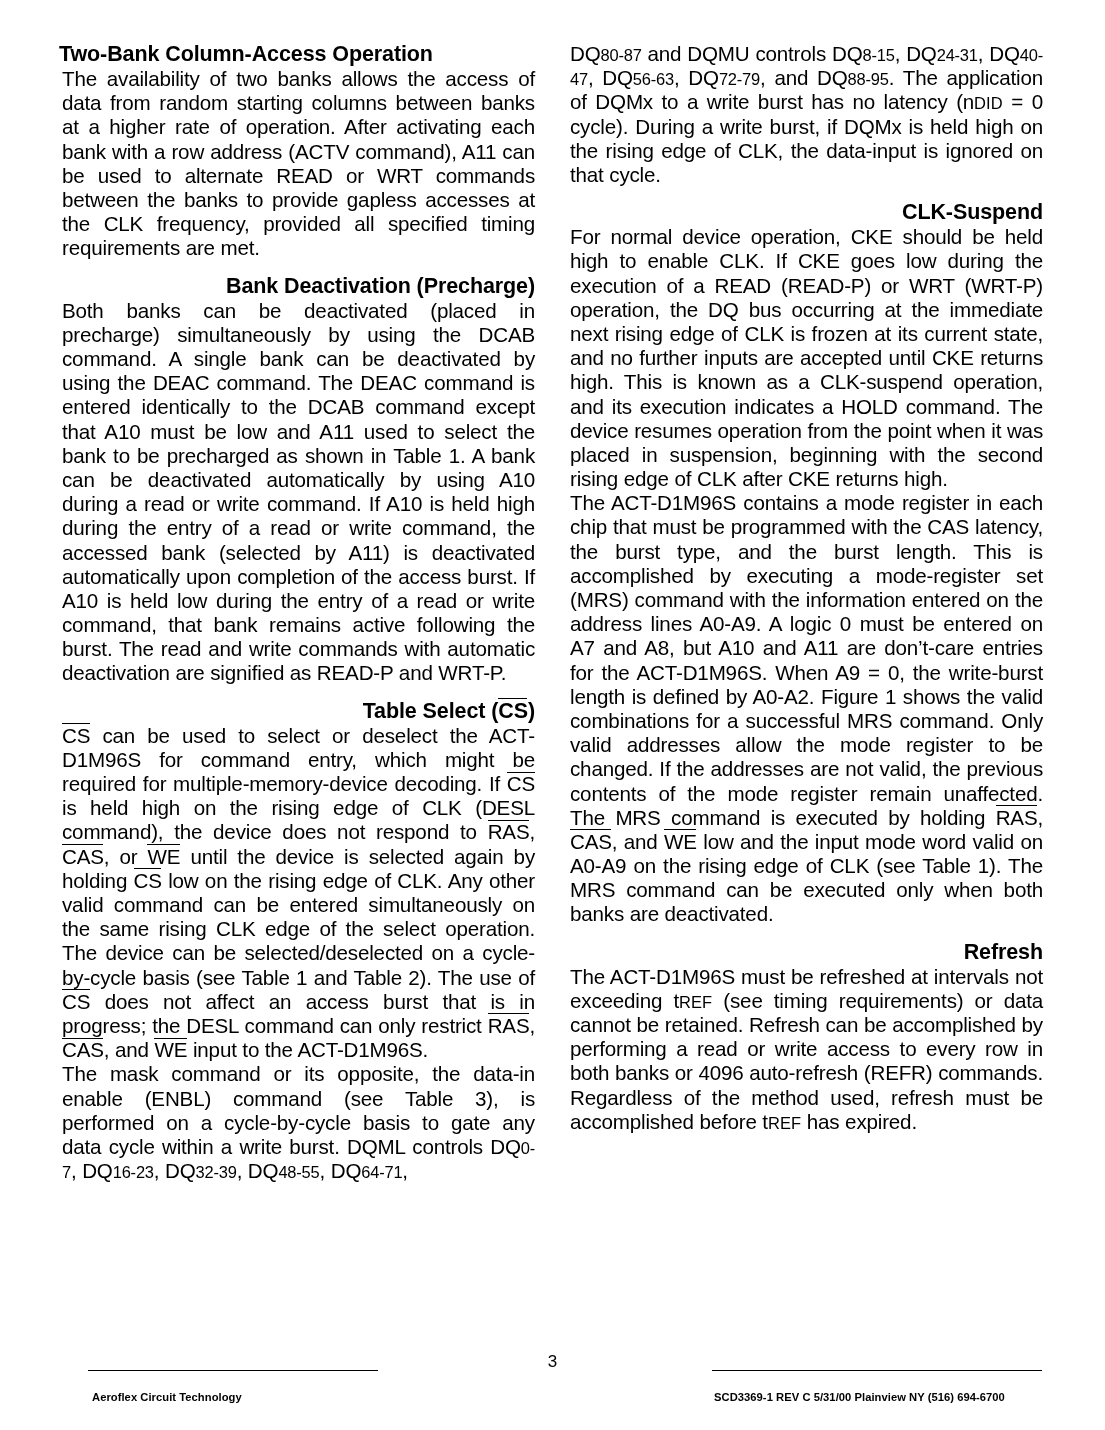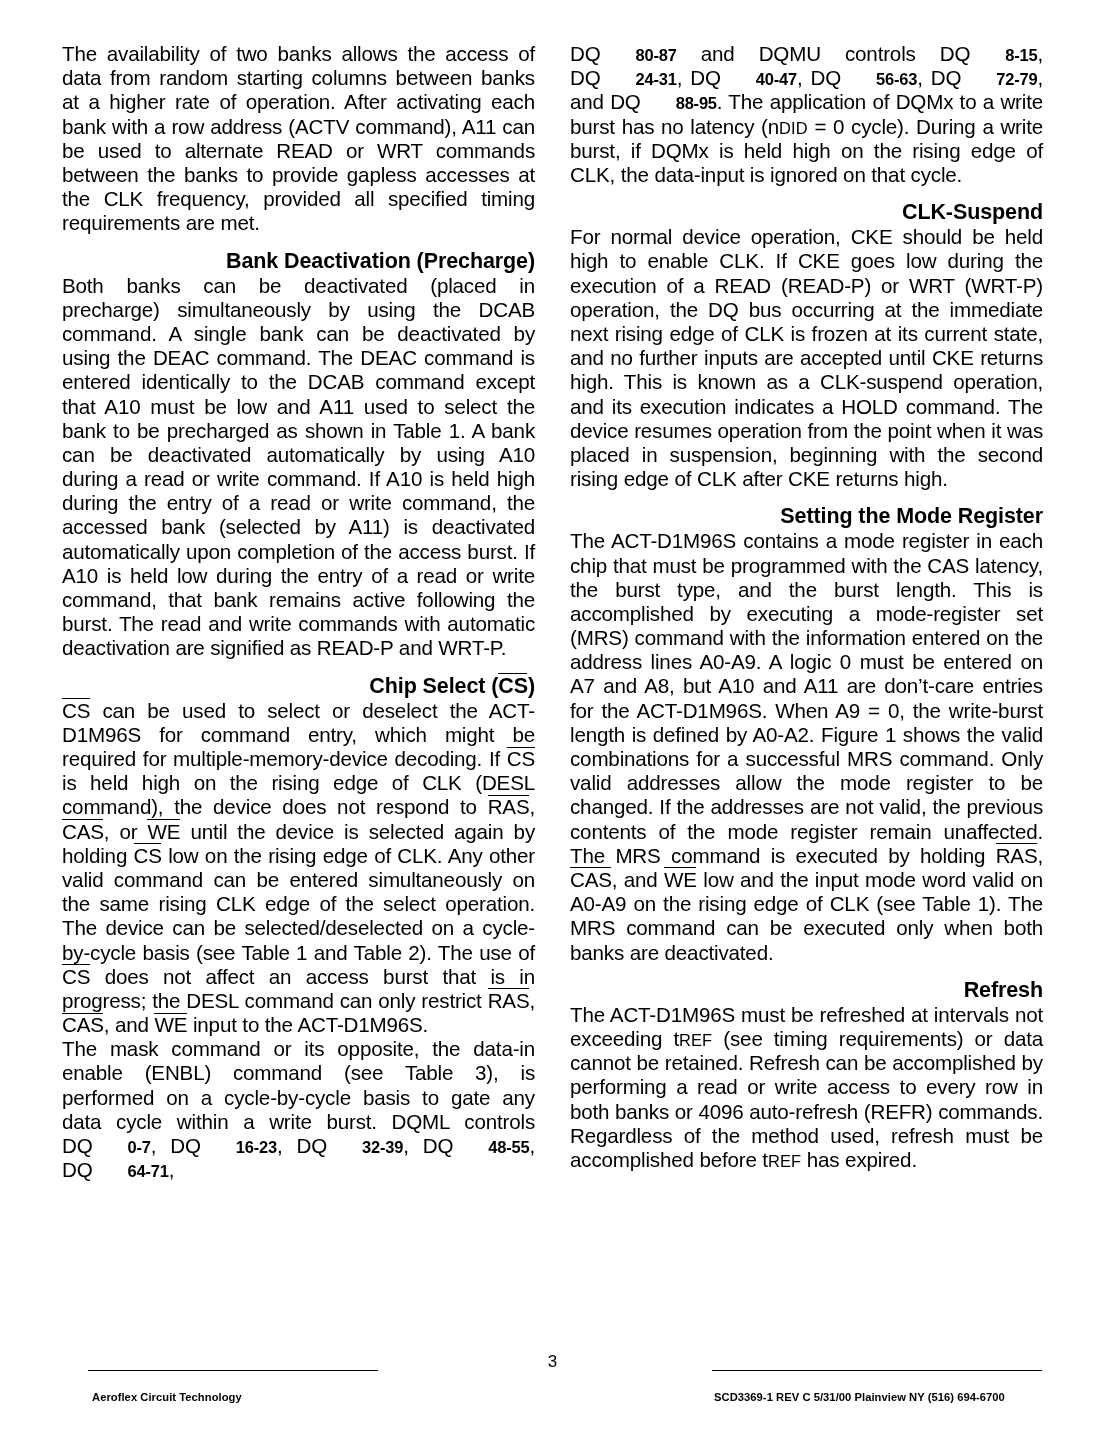--- a/index.html
+++ b/index.html
@@ -74,23 +74,22 @@
     position: absolute;
     left: 0;
     right: 0.5px;
     top: -0.5px;
     border-top: 1.7px solid #000;
   }
 
   
   .sub {
     font-size: 0.80em;
-    font-weight: bold;
+    font-weight: normal;
     letter-spacing: -0.2px;
-    margin-left: 35px;
   }
   
   .sc {
     font-size: 0.80em;
     letter-spacing: 0.1px;
     margin-top: 8px;
   }
 
   
   .footer {
@@ -130,44 +129,44 @@
   }
 </style>
 </head>
 <body>
 
 <div class="page">
 
   <div class="columns">
     <div class="col col-left" id="col-left">
         <div class="sec">
+          <h2 class="section-heading">Two-Bank Column-Access Operation</h2>
           <p class="body-text">The availability of two banks allows the access of data from random starting columns between banks at a higher rate of operation. After activating each bank with a row address (ACTV command), A11 can be used to alternate READ or WRT commands between the banks to provide gapless accesses at the CLK frequency, provided all specified timing requirements are met.</p>
         </div>
         <div class="sec">
           <h2 class="section-heading">Bank Deactivation (Precharge)</h2>
           <p class="body-text">Both banks can be deactivated (placed in precharge) simultaneously by using the DCAB command. A single bank can be deactivated by using the DEAC command. The DEAC command is entered identically to the DCAB command except that A10 must be low and A11 used to select the bank to be precharged as shown in Table 1. A bank can be deactivated automatically by using A10 during a read or write command. If A10 is held high during the entry of a read or write command, the accessed bank (selected by A11) is deactivated automatically upon completion of the access burst. If A10 is held low during the entry of a read or write command, that bank remains active following the burst. The read and write commands with automatic deactivation are signified as READ-P and WRT-P.</p>
         </div>
         <div class="sec">
-          <h2 class="section-heading"><span>Chip Select (</span><span class="ovl">CS</span><span>)</span></h2>
+          <h2 class="section-heading"><span>Table Select (</span><span class="ovl">CS</span><span>)</span></h2>
           <p class="body-text"><span class="ovl">CS</span><span> can be used to select or deselect the ACT-D1M96S for command entry, which might be required for multiple-memory-device decoding. If </span><span class="ovl">CS</span><span> is held high on the rising edge of CLK (DESL command), the device does not respond to </span><span class="ovl">RAS</span><span>, </span><span class="ovl">CAS</span><span>, or </span><span class="ovl">WE</span><span> until the device is selected again by holding </span><span class="ovl">CS</span><span> low on the rising edge of CLK. Any other valid command can be entered simultaneously on the same rising CLK edge of the select operation. The device can be selected/deselected on a cycle-by-cycle basis (see Table 1 and Table 2). The use of </span><span class="ovl">CS</span><span> does not affect an access burst that is in progress; the DESL command can only restrict </span><span class="ovl">RAS</span><span>, </span><span class="ovl">CAS</span><span>, and </span><span class="ovl">WE</span><span> input to the ACT-D1M96S.</span></p>
         </div>
         <div class="sec">
           <p class="body-text"><span>The mask command or its opposite, the data-in enable (ENBL) command (see Table 3), is performed on a cycle-by-cycle basis to gate any data cycle within a write burst. DQML controls DQ</span><span class="sub">0-7</span><span>, DQ</span><span class="sub">16-23</span><span>, DQ</span><span class="sub">32-39</span><span>, DQ</span><span class="sub">48-55</span><span>, DQ</span><span class="sub">64-71</span><span>,</span></p>
         </div>
       </div>
     <div class="col col-right" id="col-right">
         <div class="sec">
           <p class="body-text"><span>DQ</span><span class="sub">80-87</span><span> and DQMU controls DQ</span><span class="sub">8-15</span><span>, DQ</span><span class="sub">24-31</span><span>, DQ</span><span class="sub">40-47</span><span>, DQ</span><span class="sub">56-63</span><span>, DQ</span><span class="sub">72-79</span><span>, and DQ</span><span class="sub">88-95</span><span>. The application of DQMx to a write burst has no latency (n</span><span class="sc">DID</span><span> = 0 cycle). During a write burst, if DQMx is held high on the rising edge of CLK, the data-input is ignored on that cycle.</span></p>
         </div>
         <div class="sec">
           <h2 class="section-heading">CLK-Suspend</h2>
           <p class="body-text">For normal device operation, CKE should be held high to enable CLK. If CKE goes low during the execution of a READ (READ-P) or WRT (WRT-P) operation, the DQ bus occurring at the immediate next rising edge of CLK is frozen at its current state, and no further inputs are accepted until CKE returns high. This is known as a CLK-suspend operation, and its execution indicates a HOLD command. The device resumes operation from the point when it was placed in suspension, beginning with the second rising edge of CLK after CKE returns high.</p>
         </div>
         <div class="sec">
-          <h2 class="section-heading">Setting the Mode Register</h2>
           <p class="body-text"><span>The ACT-D1M96S contains a mode register in each chip that must be programmed with the CAS latency, the burst type, and the burst length. This is accomplished by executing a mode-register set (MRS) command with the information entered on the address lines A0-A9. A logic 0 must be entered on A7 and A8, but A10 and A11 are don’t-care entries for the ACT-D1M96S. When A9 = 0, the write-burst length is defined by A0-A2. Figure 1 shows the valid combinations for a successful MRS command. Only valid addresses allow the mode register to be changed. If the addresses are not valid, the previous contents of the mode register remain unaffected. The MRS command is executed by holding </span><span class="ovl">RAS</span><span>, </span><span class="ovl">CAS</span><span>, and </span><span class="ovl">WE</span><span> low and the input mode word valid on A0-A9 on the rising edge of CLK (see Table 1). The MRS command can be executed only when both banks are deactivated.</span></p>
         </div>
         <div class="sec">
           <h2 class="section-heading">Refresh</h2>
           <p class="body-text"><span>The ACT-D1M96S must be refreshed at intervals not exceeding t</span><span class="sc">REF</span><span> (see timing requirements) or data cannot be retained. Refresh can be accomplished by performing a read or write access to every row in both banks or 4096 auto-refresh (REFR) commands. Regardless of the method used, refresh must be accomplished before t</span><span class="sc">REF</span><span> has expired.</span></p>
         </div>
       </div>
   </div>
 
   <div class="footer">

